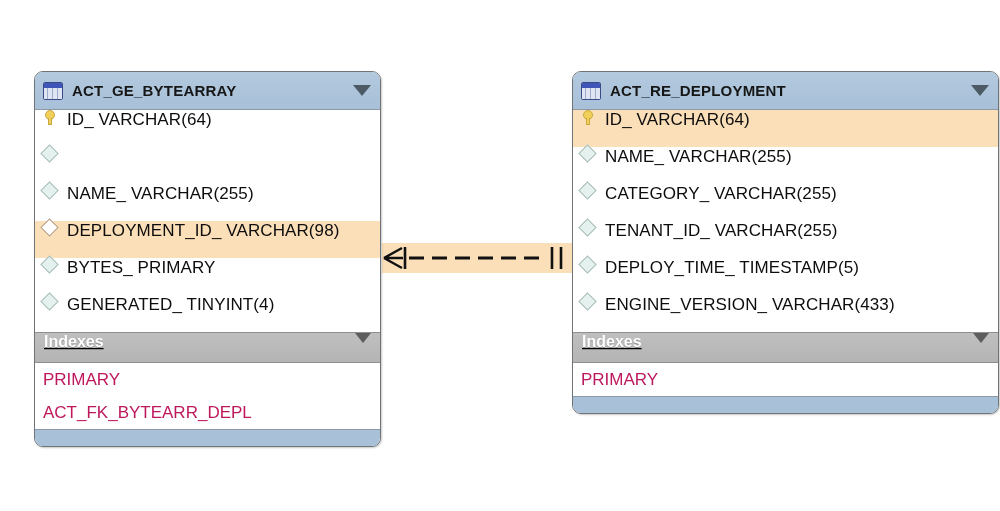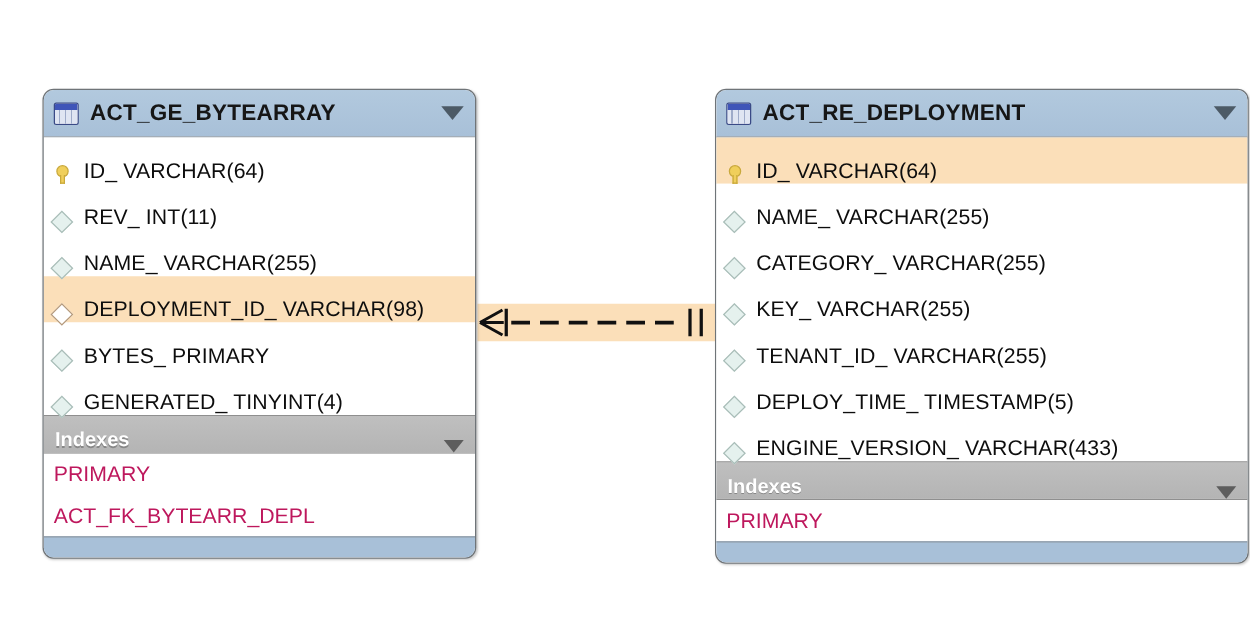--- a/index.html
+++ b/index.html
@@ -89,41 +89,41 @@
     left: 0; right: 0; top: 5px; bottom: 0;
     background:
       linear-gradient(to right,
         #dfe5f2 0 3px, #9eabc9 3px 4px,
         #dfe5f2 4px 8px, #9eabc9 8px 9px,
         #dfe5f2 9px 13px, #9eabc9 13px 14px,
         #dfe5f2 14px 18px);
   }
 
   .tbl-title {
-    font-size: 18px;
+    font-size: 15px;
     font-weight: bold;
     color: #161616;
     letter-spacing: 0.2px;
     white-space: nowrap;
     flex: 1 1 auto;
   }
 
   .caret {
     width: 0; height: 0;
     flex: 0 0 auto;
     border-left: 9px solid transparent;
     border-right: 9px solid transparent;
     border-top: 11px solid #4c5a66;
     margin-left: 8px;
   }
 
   .col-row {
     height: 37px;
     display: flex;
-    align-items: flex-end;
+    align-items: flex-start;
     padding-left: 8px;
     box-sizing: border-box;
     background: #ffffff;
     white-space: nowrap;
   }
   .col-row.hl { background: #fbdfb9; }
 
   .col-icon { flex: 0 0 auto; width: 24px; display: flex; align-items: center; }
 
   .diamond {
@@ -163,26 +163,27 @@
 
   .col-text {
     font-size: 17px;
     color: #0d0d0d;
     letter-spacing: 0.1px;
   }
 
   .section-header {
     height: 31px;
     display: flex;
-    align-items: flex-end;
+    align-items: flex-start;
     padding: 0 9px 0 9px;
     background: linear-gradient(#bfbfbf, #b4b4b4);
     border-top: 1px solid #8f8f8f;
     border-bottom: 1px solid #8f8f8f;
     box-sizing: border-box;
+    text-decoration: underline;
   }
   .section-header .sec-title {
     font-size: 16px;
     font-weight: bold;
     color: #ffffff;
     text-shadow: 0 1px 0 rgba(0,0,0,0.25);
     flex: 1 1 auto;
   }
   .section-header .caret {
     border-top-color: #5d5d5d;
@@ -244,21 +245,20 @@
             <span class="bow"></span>
             <span class="shaft"></span>
           </span>
       </span>
       <span class="col-text">ID_ VARCHAR(64)</span>
     </div>
     <div class="col-row">
       <span class="col-icon">
           <span class="diamond"></span>
         </span>
-      <span class="col-text">REV_ INT(11)</span>
     </div>
     <div class="col-row">
       <span class="col-icon">
           <span class="diamond"></span>
         </span>
       <span class="col-text">NAME_ VARCHAR(255)</span>
     </div>
     <div class="col-row hl">
       <span class="col-icon">
           <span class="diamond"></span>
@@ -316,26 +316,20 @@
     <div class="col-row">
       <span class="col-icon">
           <span class="diamond"></span>
         </span>
       <span class="col-text">CATEGORY_ VARCHAR(255)</span>
     </div>
     <div class="col-row">
       <span class="col-icon">
           <span class="diamond"></span>
         </span>
-      <span class="col-text">KEY_ VARCHAR(255)</span>
-    </div>
-    <div class="col-row">
-      <span class="col-icon">
-          <span class="diamond"></span>
-        </span>
       <span class="col-text">TENANT_ID_ VARCHAR(255)</span>
     </div>
     <div class="col-row">
       <span class="col-icon">
           <span class="diamond"></span>
         </span>
       <span class="col-text">DEPLOY_TIME_ TIMESTAMP(5)</span>
     </div>
     <div class="col-row">
       <span class="col-icon">

